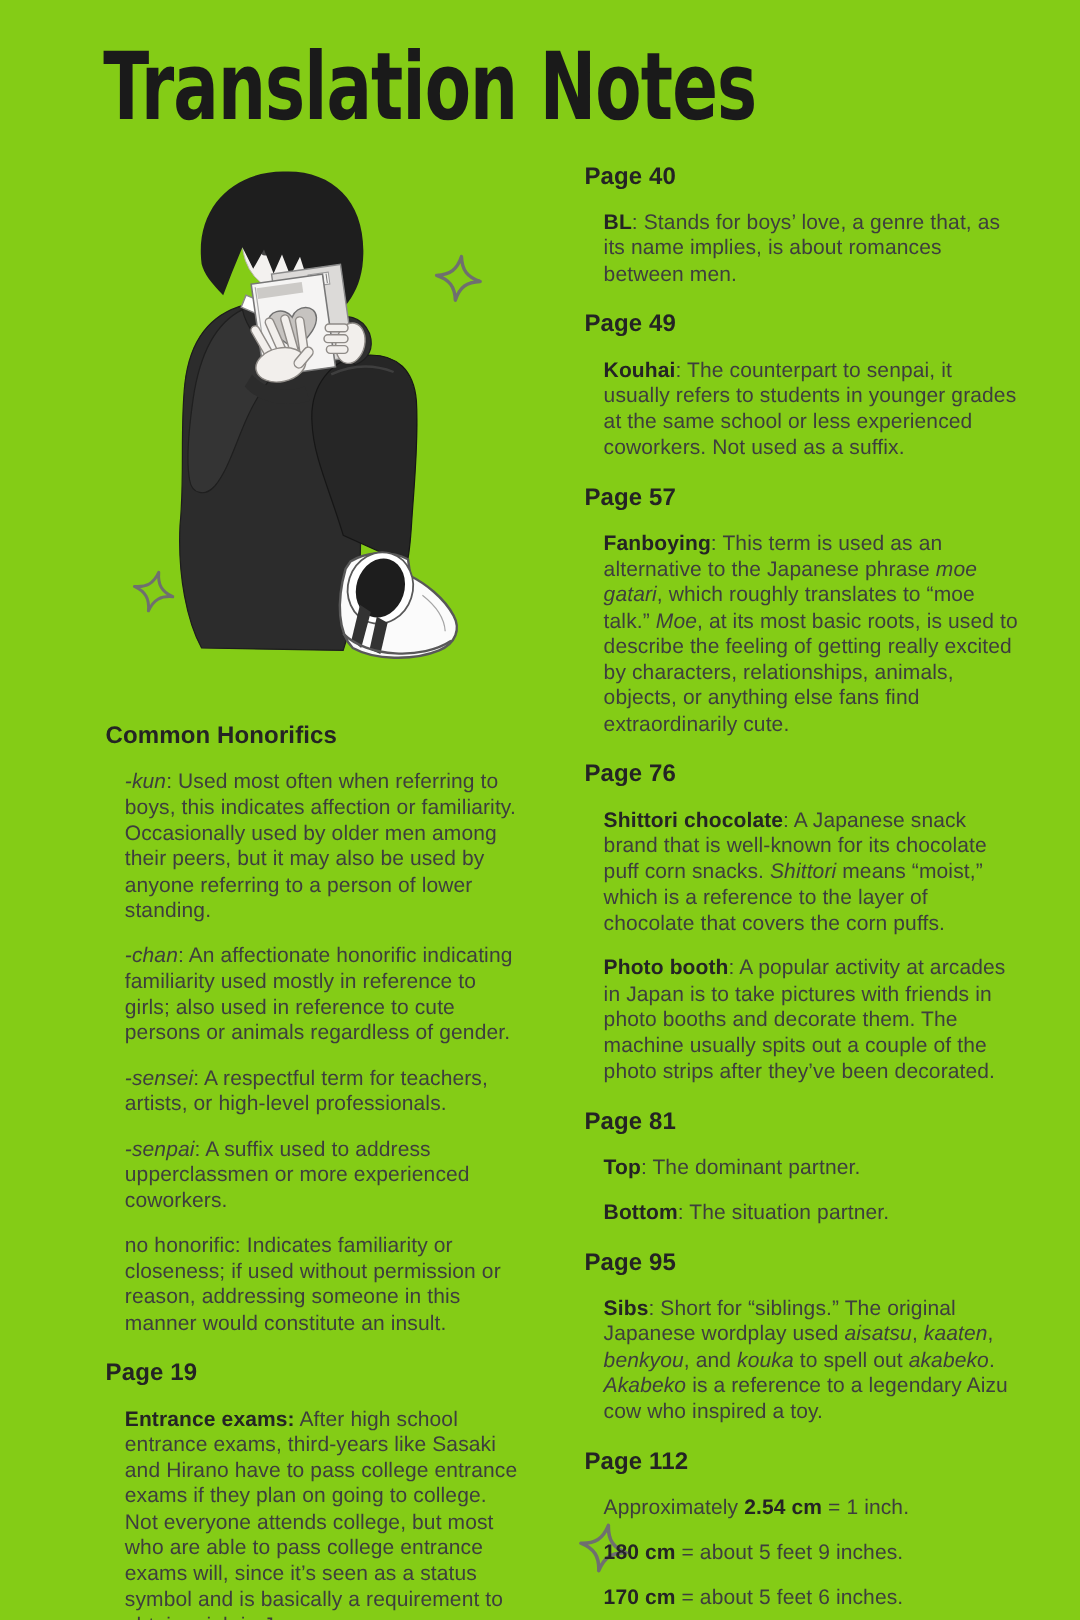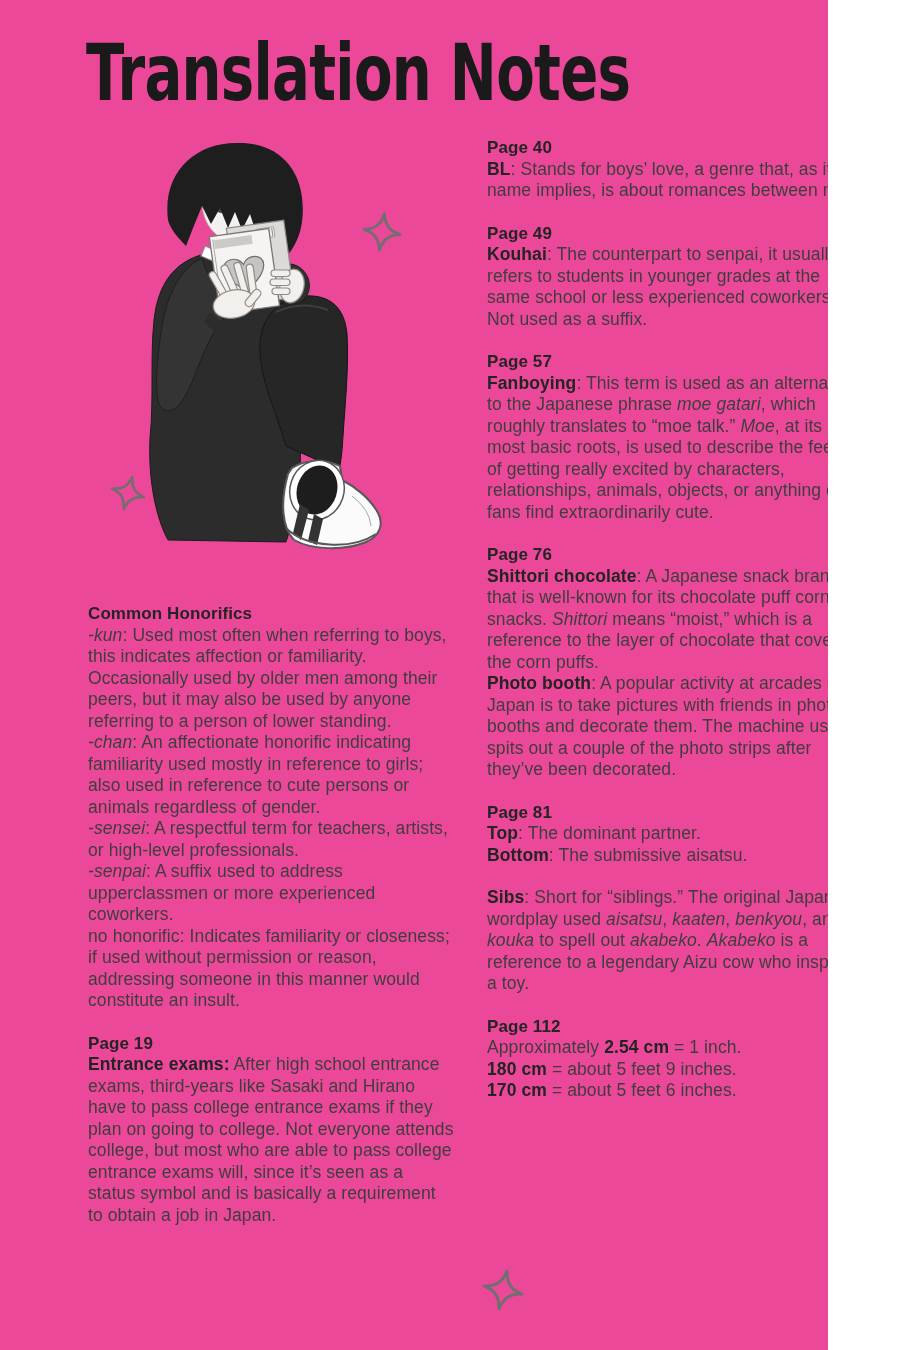--- a/index.html
+++ b/index.html
@@ -1,27 +1,27 @@
 <!DOCTYPE html>
 <html><head>
 <meta charset="utf-8">
 <style>
   html,body{margin:0;padding:0;background:#ffffff;}
-  .page{position:relative;width:828px;height:1350px;background:#ec4899;overflow:hidden;
+  .page{position:relative;width:900px;height:1350px;background:#84cc16;overflow:hidden;
         font-family:"Liberation Sans",sans-serif;}
   .title{position:absolute;left:86px;top:28px;margin:0;font-size:78px;font-weight:700;
          color:#1a1a1a;letter-spacing:-1px;white-space:nowrap;
          transform:scaleX(.72);transform-origin:left top;
          font-family:"DejaVu Sans",sans-serif;}
   .col{position:absolute;font-size:17.5px;line-height:21.5px;color:#3e3e3e;letter-spacing:.1px;}
   .col-left{left:88px;top:603px;width:366px;}
   .col-right{left:487px;top:137px;width:378px;}
   section{margin:0 0 21px 0;}
-  h2{margin:0;font-size:17px;line-height:21.5px;font-weight:700;color:#242424;}
-  p{margin:0;}
+  h2{margin:0;font-size:20px;line-height:21.5px;font-weight:700;color:#242424;}
+  p{margin:16px;}
   .b{font-weight:700;color:#242424;}
   .i{font-style:italic;}
   .sparkle{position:absolute;}
   .sparkle svg{display:block;}
   .illustration{position:absolute;left:108px;top:136px;width:282px;height:424px;}
 </style>
 </head>
 <body>
 
 <div class="page">
@@ -145,23 +145,24 @@
       <p><span class="b">Fanboying</span><span>: This term is used as an alternative to the Japanese phrase </span><span class="i">moe gatari</span><span>, which roughly translates to “moe talk.” </span><span class="i">Moe</span><span>, at its most basic roots, is used to describe the feeling of getting really excited by characters, relationships, animals, objects, or anything else fans find extraordinarily cute.</span></p>
     </section>
     <section>
       <h2>Page 76</h2>
       <p><span class="b">Shittori chocolate</span><span>: A Japanese snack brand that is well-known for its chocolate puff corn snacks. </span><span class="i">Shittori</span><span> means “moist,” which is a reference to the layer of chocolate that covers the corn puffs.</span></p>
       <p><span class="b">Photo booth</span><span>: A popular activity at arcades in Japan is to take pictures with friends in photo booths and decorate them. The machine usually spits out a couple of the photo strips after they’ve been decorated.</span></p>
     </section>
     <section>
       <h2>Page 81</h2>
       <p><span class="b">Top</span><span>: The dominant partner.</span></p>
-      <p><span class="b">Bottom</span><span>: The submissive aisatsu.</span></p>
+      <p><span class="b">Bottom</span><span>: The situation partner.</span></p>
     </section>
     <section>
+      <h2>Page 95</h2>
       <p><span class="b">Sibs</span><span>: Short for “siblings.” The original Japanese wordplay used </span><span class="i">aisatsu</span><span>, </span><span class="i">kaaten</span><span>, </span><span class="i">benkyou</span><span>, and </span><span class="i">kouka</span><span> to spell out </span><span class="i">akabeko</span><span>. </span><span class="i">Akabeko</span><span> is a reference to a legendary Aizu cow who inspired a toy.</span></p>
     </section>
     <section>
       <h2>Page 112</h2>
       <p><span>Approximately </span><span class="b">2.54 cm</span><span> = 1 inch.</span></p>
       <p><span class="b">180 cm</span><span> = about 5 feet 9 inches.</span></p>
       <p><span class="b">170 cm</span><span> = about 5 feet 6 inches.</span></p>
     </section>
   </div>
 

